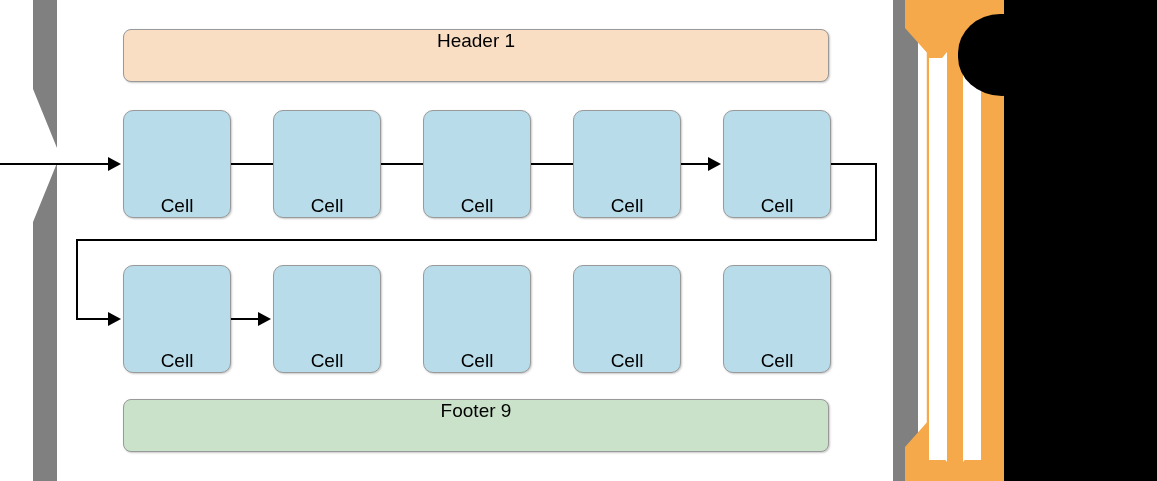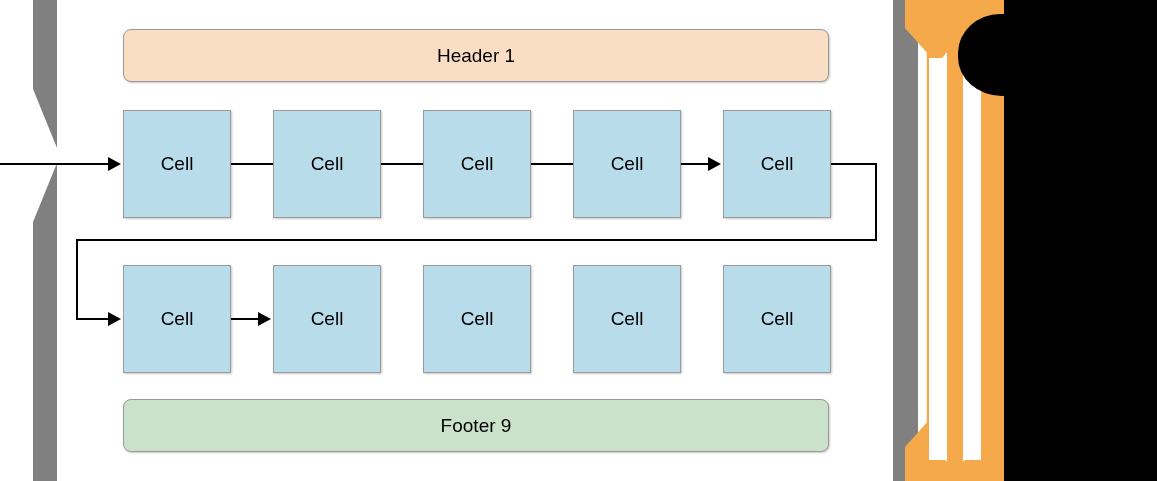--- a/index.html
+++ b/index.html
@@ -16,29 +16,29 @@
 
   
   #gray-right{left:893px;top:0;width:25px;height:481px;}
 
   
   #card{position:absolute;left:57px;top:0;width:836px;height:477px;
         background:#ffffff;border-radius:16px;}
 
   
   .band{position:absolute;box-sizing:border-box;border:1px solid #999999;
-        border-radius:8px;display:flex;align-items:center;justify-content:center;
+        border-radius:8px;display:flex;justify-content:center;
         font-size:19px;color:#000000;box-shadow:1px 1px 2px rgba(0,0,0,.22);}
   #header-band{left:123px;top:29px;width:706px;height:53px;background:#fadec4;}
   #footer-band{left:123px;top:399px;width:706px;height:53px;background:#c9e2c9;}
 
   
   .cell{position:absolute;box-sizing:border-box;width:108px;height:108px;
-        background:#b8dcea;border:1px solid #9a9a9a;border-radius:0;
-        display:flex;align-items:center;justify-content:center;
+        background:#b8dcea;border:1px solid #9a9a9a;border-radius:10px;
+        display:flex;align-items:flex-end;justify-content:center;
         font-size:19px;color:#000000;box-shadow:1px 1px 2px rgba(0,0,0,.22);}
 
   
   .hline{position:absolute;height:0;border-top:2px solid #000000;}
   .vline{position:absolute;width:0;border-left:2px solid #000000;}
   .arrowhead{position:absolute;width:0;height:0;
     border-top:7px solid transparent;border-bottom:7px solid transparent;
     border-left:13px solid #000000;}
 
   

